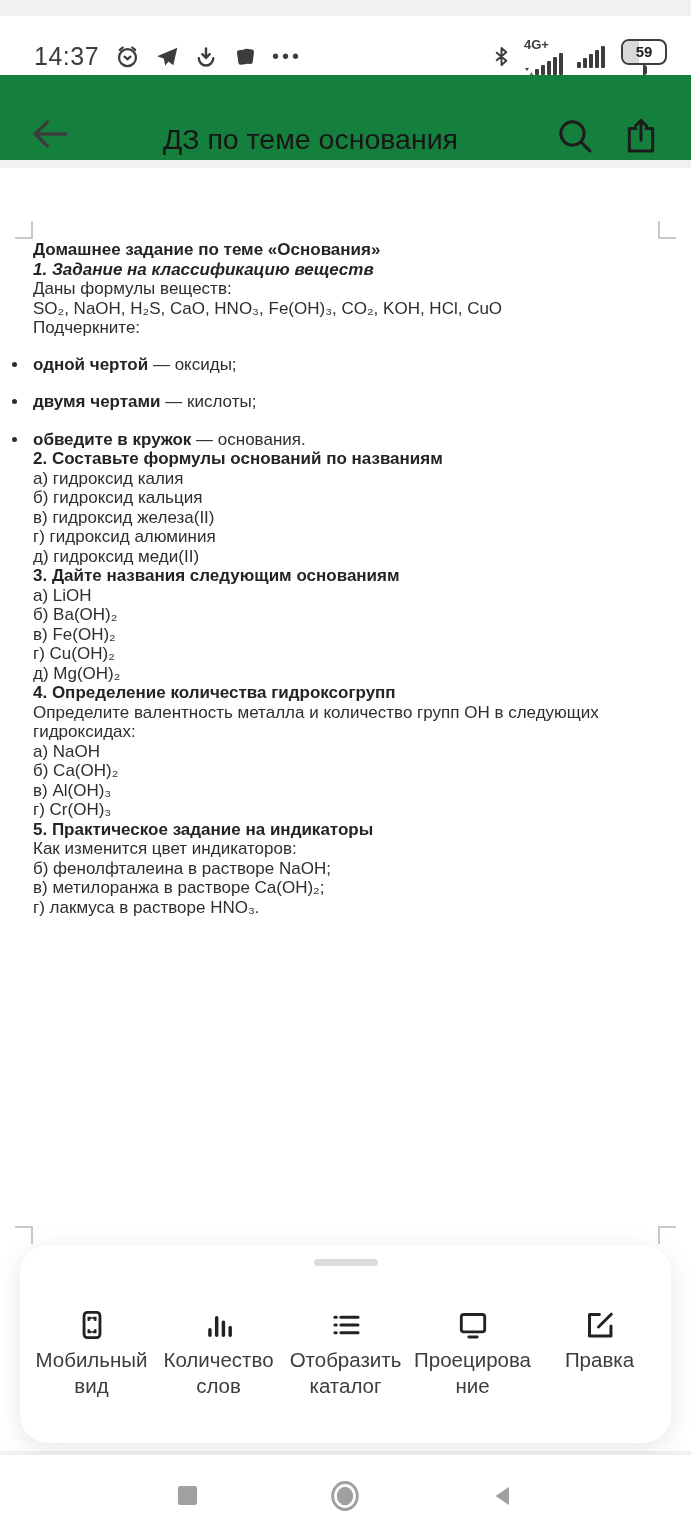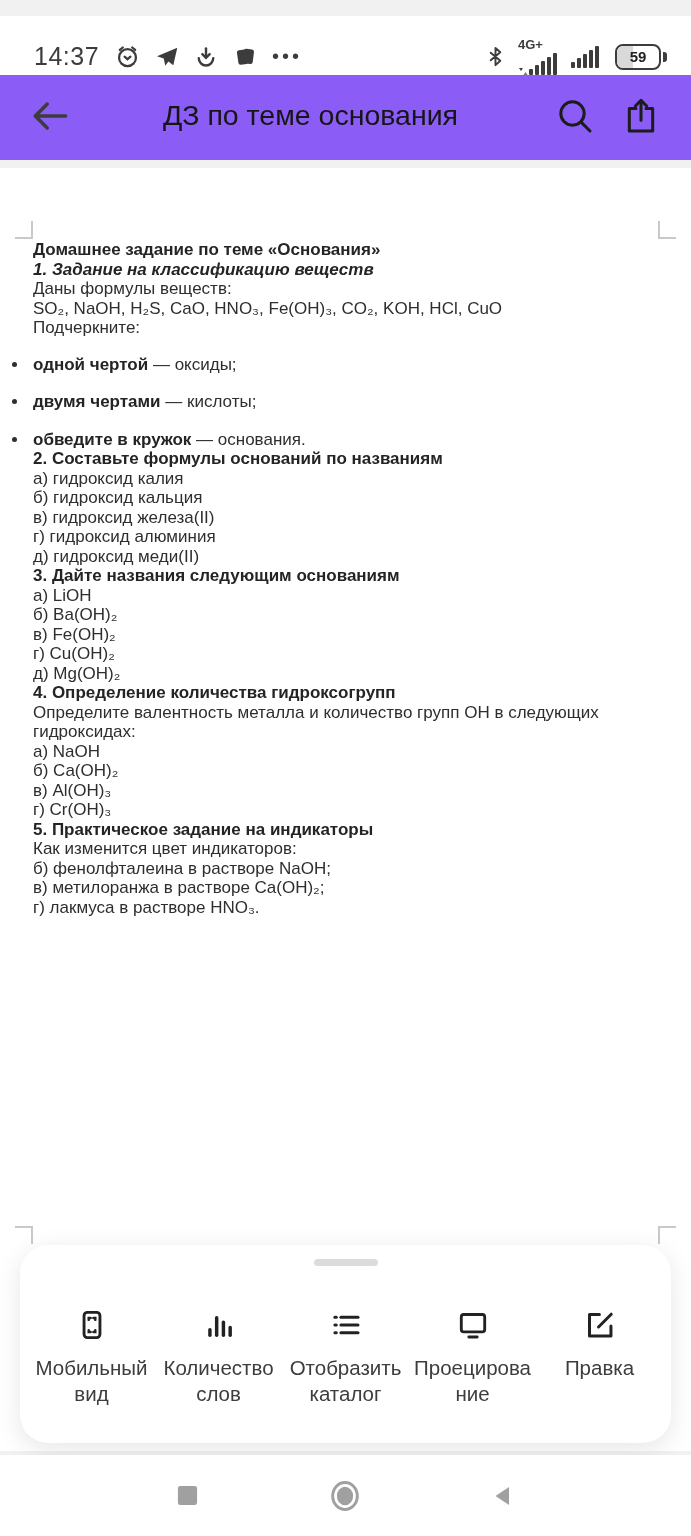--- a/index.html
+++ b/index.html
@@ -11,36 +11,36 @@
   }
   
   .status-bar {
     position:absolute; top:16px; left:0; width:691px; height:75px;
     background:#fff; display:flex; align-items:center;
     padding:6px 24px 0 34px; color:#3c3c3c;
   }
   .sb-left { display:flex; align-items:center; gap:13px; }
   .sb-time { font-size:25px; font-weight:500; letter-spacing:.5px; margin-right:2px; }
   .sb-right { margin-left:auto; display:flex; align-items:center; gap:10px; }
-  .sb-icon { display:inline-flex; align-items:center; }
+  .sb-icon { display:inline-flex; align-items:center;flex-direction:column; }
   .sb-dots { font-size:20px; letter-spacing:3px; color:#3c3c3c; }
   .net-group { display:flex; flex-direction:column; align-items:flex-start; line-height:1; }
   .net-label { font-size:13px; font-weight:700; color:#3c3c3c; margin-bottom:1px; margin-left:1px;}
   .battery {
     position:relative; display:flex; align-items:center; justify-content:center;
     width:46px; height:26px; border:2.4px solid #3c3c3c; border-radius:8px;
     font-size:15px; font-weight:600; color:#222; overflow:hidden;
   }
   .battery-fill { position:absolute; left:0; top:0; bottom:0; width:38%; background:#d9d9d9; }
   .battery-num { position:relative; z-index:1; }
   .battery-nub { width:4px; height:10px; background:#3c3c3c; border-radius:0 3px 3px 0; margin-left:2px; }
   
   .app-header {
     position:absolute; top:75px; left:0; width:691px; height:85px;
-    background:#8b5cf6; display:flex; align-items:center; padding:0 30px 4px 28px;
+    background:#15803d; display:flex; align-items:flex-end; padding:0 30px 4px 28px;
   }
   .hdr-btn { display:flex; align-items:center; justify-content:center; background:none; border:none; cursor:pointer; }
   .hdr-title {
     flex:1; text-align:center; font-size:28.5px; color:#161616;
     white-space:nowrap; overflow:hidden; padding-left:8px;
   }
   .hdr-actions { display:flex; align-items:center; gap:26px; margin-left:14px; }
   
   .doc-page {
     position:absolute; top:168px; left:0; width:691px; height:1283px;
@@ -78,21 +78,21 @@
     position:absolute; top:14px; left:50%; transform:translateX(-50%);
     width:64px; height:7px; border-radius:4px; background:#dcdcdc;
     border:none; cursor:grab;
   }
   .sheet-items { display:flex; padding:62px 8px 0 8px; }
   .sheet-item {
     flex:1; display:flex; flex-direction:column; align-items:center;
     background:none; border:none; cursor:pointer; min-width:0;
   }
   .sheet-label {
-    margin-top:12px; font-size:20.5px; line-height:26px; color:#3d3d3d;
+    margin-top:4px; font-size:20.5px; line-height:26px; color:#3d3d3d;
     text-align:center; overflow-wrap:anywhere; font-family:"Liberation Sans","DejaVu Sans",sans-serif;
   }
   
   .nav-bar {
     position:absolute; top:1455px; left:0; width:691px; height:81px;
     background:#fff; display:flex; align-items:center; justify-content:center; gap:131px;
   }
   .nav-btn { background:none; border:none; cursor:pointer; display:flex; align-items:center; justify-content:center; }
   svg { display:block; }
 </style>

